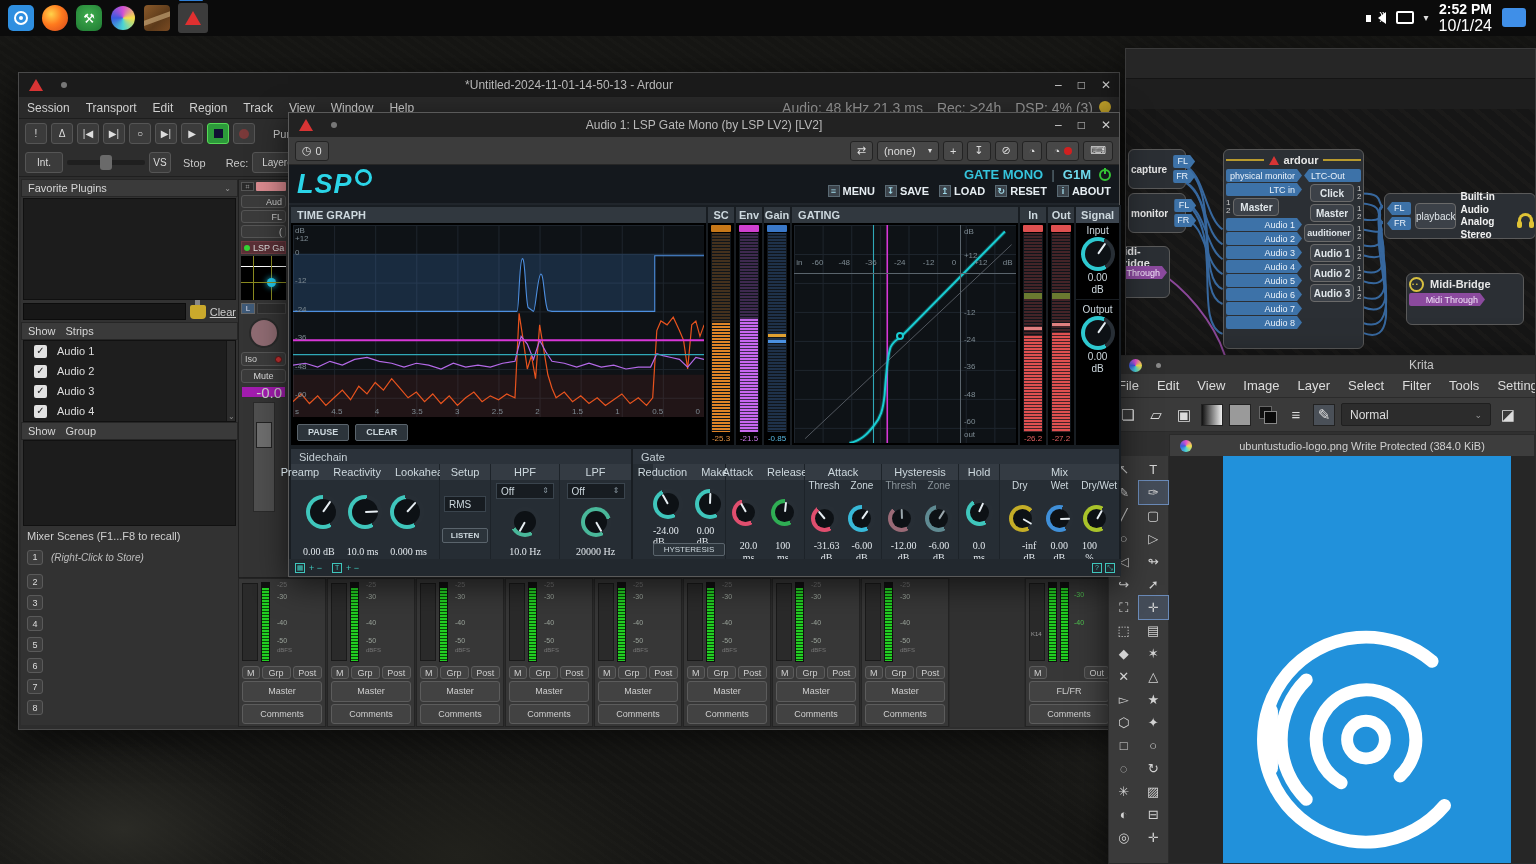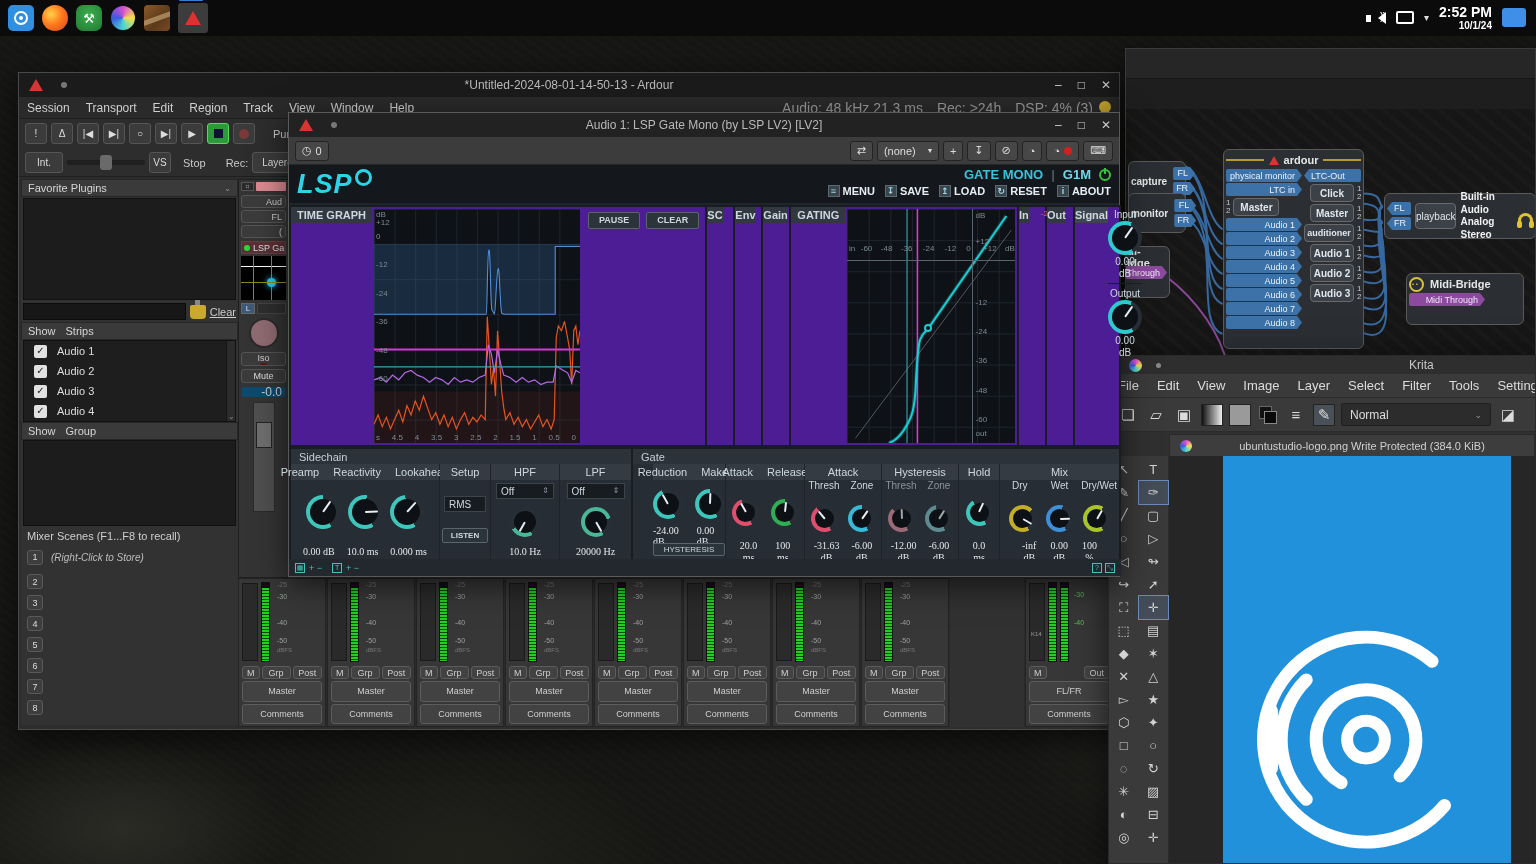--- a/index.html
+++ b/index.html
@@ -29,21 +29,21 @@
 .ic-ardour-tile{background:#3c3c3c;width:30px;height:30px;border-radius:3px;display:flex;align-items:center;justify-content:center;}
 .tri-red{width:0;height:0;border-left:8px solid transparent;border-right:8px solid transparent;border-bottom:14px solid #e03030;}
 #tray{margin-left:auto;display:flex;align-items:center;gap:10px;padding-right:10px;}
 .spk{width:0;height:0;border-style:solid;border-width:6px 8px 6px 0;border-color:transparent #fff transparent transparent;position:relative;}
 .spk::before{content:"";position:absolute;left:-12px;top:-3px;width:5px;height:7px;background:#fff;}
 .spk::after{content:"))";position:absolute;left:2px;top:-8px;color:#fff;font-size:11px;letter-spacing:-1px;}
 .scrn{width:18px;height:13px;border:2px solid #fff;border-radius:2px;}
 .chev{color:#ddd;font-size:10px;}
 #clock{text-align:right;color:#fff;line-height:1.1;}
 #clock .t{font-size:14px;font-weight:bold;}
-#clock .d{font-size:10px;font-weight:bold;}
+#clock .d{font-size:16px;}
 .blue-tile{width:24px;height:19px;background:#3f8fe8;border-radius:3px;}
 
 #ardour{left:18px;top:72px;width:1102px;height:658px;background:#2d2d2d;z-index:10;}
 .tbar{height:24px;background:#1b1b1b;display:flex;align-items:center;position:relative;}
 .tbar .title{position:absolute;left:0;right:0;text-align:center;font-size:12px;color:#b9b9b9;}
 .tri-sm{width:0;height:0;border-left:7px solid transparent;border-right:7px solid transparent;border-bottom:12px solid #d83434;margin-left:10px;z-index:1;}
 .tdot{width:6px;height:6px;border-radius:50%;background:#777;margin-left:18px;z-index:1;}
 .winbtns{position:absolute;right:8px;display:flex;gap:16px;color:#cfcfcf;font-size:12px;z-index:1;}
 #ard-menubar{height:22px;background:#2a2a2a;display:flex;align-items:center;font-size:12px;color:#cfcfcf;border-bottom:1px solid #1d1d1d;position:relative;}
 #ard-menus{display:flex;}
@@ -89,24 +89,24 @@
 .led{width:6px;height:6px;border-radius:50%;background:#35d435;}
 .sl-thumb{margin:2px 2px 0;height:44px;background:#000;position:relative;}
 .sl-thumb::before{content:"";position:absolute;left:0;right:0;top:10px;height:1px;background:#fff;}
 .sl-thumb::after{content:"";position:absolute;left:0;right:0;top:26px;height:1px;background:#8a8a20;}
 .sl-vline{position:absolute;top:0;bottom:0;width:1px;background:#8a8a20;}
 .sl-dot{position:absolute;left:26px;top:22px;width:9px;height:9px;border-radius:50%;background:#25c8e8;box-shadow:0 0 6px #25c8e8;}
 .sl-L{margin:3px 2px 0;display:flex;gap:2px;}
 .sl-L .tab{width:14px;height:11px;background:#3f5a78;border:1px solid #666;color:#dde;font-size:8px;display:flex;align-items:center;justify-content:center;}
 .sl-L .rest{flex:1;height:11px;background:#2e2e2e;border:1px solid #444;}
 .sl-circle{margin:4px auto 0;width:30px;height:30px;border-radius:50%;background:#8f6b72;border:2px solid #2a2a2a;}
-.sl-iso{margin:4px 2px 0;height:14px;background:#3b3b3b;border:1px solid #555;border-radius:3px;color:#ccc;display:flex;align-items:center;justify-content:space-between;padding:0 3px;flex-direction:column;}
+.sl-iso{margin:4px 2px 0;height:14px;background:#3b3b3b;border:1px solid #555;border-radius:3px;color:#ccc;display:flex;align-items:center;justify-content:space-between;padding:0 3px;}
 .led-r{width:7px;height:7px;border-radius:50%;background:#c23030;border:1px solid #5a1515;}
 .sl-mute{margin:3px 2px 0;height:14px;background:#3b3b3b;border:1px solid #555;border-radius:3px;color:#ddd;display:flex;align-items:center;justify-content:center;font-size:9px;}
-.sl-gain{margin:3px 2px 0;height:12px;background:#0c4a6e;border:1px solid #333;color:#ccc;display:flex;align-items:center;justify-content:flex-end;padding-right:3px;font-size:12px;}
+.sl-gain{margin:3px 2px 0;height:12px;background:#a21caf;border:1px solid #333;color:#ccc;display:flex;align-items:center;justify-content:flex-end;padding-right:3px;font-size:15px;}
 .sl-fader{margin:4px auto 0;width:22px;height:110px;background:#4f4f4f;border:1px solid #2a2a2a;position:relative;}
 .sl-fader i{position:absolute;left:2px;right:2px;top:18%;height:26px;background:#6e6e6e;border:1px solid #222;}
 
 #strips{position:absolute;left:219px;top:505px;right:2px;height:149px;background:#2b2b2b;display:flex;gap:1px;overflow:hidden;}
 .strip{width:88px;flex:none;background:#373737;border:1px solid #242424;padding:2px 3px;display:flex;flex-direction:column;}
 .mzone{height:84px;display:flex;gap:3px;position:relative;}
 .fslot{width:16px;height:78px;background:#2a2a2a;border:1px solid #1a1a1a;margin-top:2px;}
 .gm{width:9px;height:80px;background:#101010;margin-top:1px;position:relative;}
 .gm i{position:absolute;left:1px;right:1px;bottom:1px;top:7%;background:repeating-linear-gradient(to bottom,#22cf22 0 2px,#0a4a0a 2px 3px);}
 .ticks{position:relative;flex:1;font-size:7px;color:#9aa39a;}
@@ -137,21 +137,21 @@
 #lsp-gear{width:17px;height:17px;border:3px solid #2bd5e8;border-radius:50%;display:inline-block;margin-left:2px;position:relative;top:2px;}
 #lsp-right{position:absolute;right:8px;top:2px;text-align:right;}
 #lsp-r1{display:flex;align-items:center;gap:8px;justify-content:flex-end;font-weight:bold;font-size:13px;color:#35c4dc;}
 #lsp-r1 .sep{color:#4a5a62;}
 .pwr{width:12px;height:12px;border:2px solid #35c435;border-radius:50%;position:relative;}
 .pwr::after{content:"";position:absolute;left:3px;top:-3px;width:2px;height:6px;background:#35c435;}
 #lsp-r2{display:flex;gap:10px;justify-content:flex-end;margin-top:3px;font-size:11px;font-weight:bold;color:#e6edf2;}
 #lsp-r2 .mi{display:flex;align-items:center;gap:3px;}
 .mic{width:12px;height:12px;background:#3b434b;border:1px solid #5a6a74;color:#9fd9e8;font-size:9px;display:flex;align-items:center;justify-content:center;line-height:1;}
 #lsp-content{position:absolute;left:0;top:92px;width:832px;height:242px;background:#181d22;display:flex;gap:2px;padding:2px;}
-.panel{background:#4c1d95;display:flex;}
+.panel{background:#000000;display:flex;flex-direction:column;}
 .ph{height:16px;background:#31383f;color:#cdd8de;font-size:11px;font-weight:bold;display:flex;align-items:center;padding:0 6px;flex:none;}
 .ph.ctr{justify-content:center;padding:0;}
 .ph.sel{background:#3d4650;}
 #p-time{width:426px;}
 #tg{flex:1;position:relative;background:#0e1216;margin:2px;
 background-image:linear-gradient(90deg,#1d242c 1px,transparent 1px),linear-gradient(#1d242c 1px,transparent 1px);
 background-size:10% 100%,100% 15%;}
 #tg svg{position:absolute;inset:0;width:100%;height:100%;}
 .ylab{position:absolute;font-size:8px;color:#7d8a92;left:2px;}
 #tg .ylab:nth-child(2){top:1px;}
@@ -313,21 +313,21 @@
       <div class="d">10/1/24</div>
     </div>
     <span class="blue-tile"></span>
   </div>
 </div>
 
 <div id="ardour" class="win">
   <div class="tbar">
     <span class="tri-sm"></span>
     <span class="tdot"></span>
-    <span class="title">*Untitled-2024-08-01-14-50-13 - Ardour</span>
+    <span class="title">*Untitled-2024-11-01-14-50-13 - Ardour</span>
     <span class="winbtns">
       <span>–</span>
       <span>□</span>
       <span>✕</span>
     </span>
   </div>
   <div id="ard-menubar">
     <div id="ard-menus">
         <div class="menu-item">Session</div>
         <div class="menu-item">Transport</div>
@@ -691,21 +691,21 @@
         <path d="M238,189 C285,205 242,106 258,98"></path>
         <path d="M238,199 C286,218 242,122 258,114"></path>
         <path d="M238,215 C288,232 240,108 258,98"></path>
         <path d="M238,225 C288,244 240,124 258,114"></path>
       </g>
       <g fill="none" stroke="#a050b0" stroke-width="2" opacity="0.85">
         <path d="M40,168 C72,192 96,228 102,258"></path>
       </g>
     </svg>
 
-    <div class="pc-node" style="left:2px;top:52px;width:58px;">
+    <div class="pc-node" style="left:2px;top:40px;width:58px;">
       <div class="pc-lrow">
           <span style="color:#e4e4e4;font-weight:bold;font-size:10px;">capture</span>
         <span style="flex:1"></span>
         <span class="chc">
             <span class="pcport r" style="width:22px;">FL</span>
         <span class="pcport r" style="width:22px;">FR</span>
           </span>
       </div>
     </div>
     <div class="pc-node" style="left:2px;top:84px;width:58px;">

